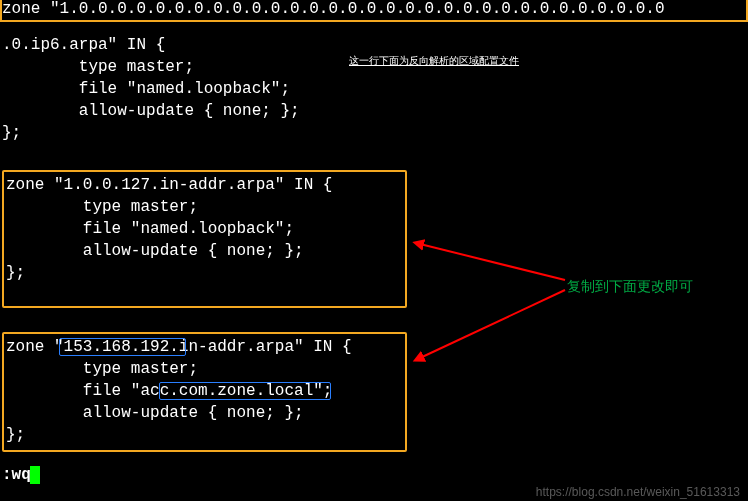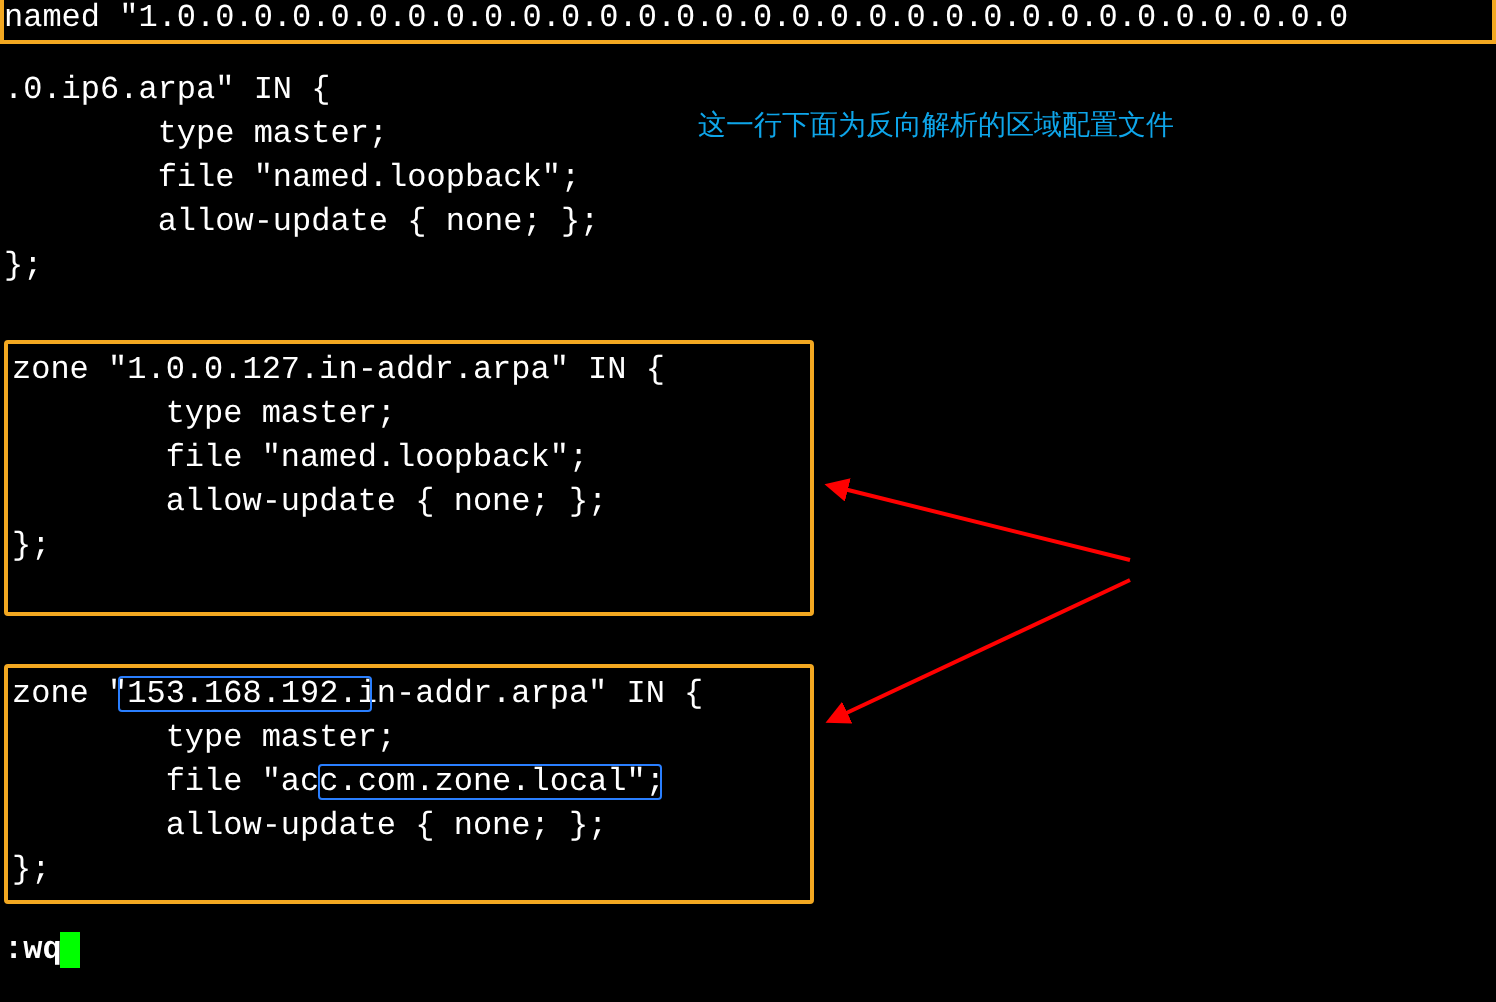--- a/index.html
+++ b/index.html
@@ -34,24 +34,25 @@
   .l-ip6a    { position: absolute; left: 2px; top: 36px;  white-space: pre; }
   .l-ip6b    { position: absolute; left: 2px; top: 58px;  white-space: pre; }
   .l-ip6c    { position: absolute; left: 2px; top: 80px;  white-space: pre; }
   .l-ip6d    { position: absolute; left: 2px; top: 102px; white-space: pre; }
   .l-ip6e    { position: absolute; left: 2px; top: 124px; white-space: pre; }
   
   .note1 {
     position: absolute;
     left: 349px;
     top: 54px;
-    color: #0ea5e9;
+    color: #ffffff;
     font-family: "Microsoft YaHei", sans-serif;
-    font-size: 14px;
+    font-size: 10px;
     white-space: pre;
+    text-decoration: underline;
   }
   
   
   .mid-border {
     position: absolute;
     left: 2px;
     top: 170px;
     width: 405px;
     height: 138px;
     border: 2px solid #f3a821;
@@ -147,21 +148,21 @@
     width: 748px; height: 501px;
     pointer-events: none;
   }
 </style>
 </head>
 <body>
 
 <div class="screen">
 
   <div class="top-border"></div>
-  <div class="l-topzone">named "1.0.0.0.0.0.0.0.0.0.0.0.0.0.0.0.0.0.0.0.0.0.0.0.0.0.0.0.0.0.0.0</div>
+  <div class="l-topzone">zone "1.0.0.0.0.0.0.0.0.0.0.0.0.0.0.0.0.0.0.0.0.0.0.0.0.0.0.0.0.0.0.0</div>
   <div class="l-ip6a">.0.ip6.arpa" IN {</div>
   <div class="l-ip6b">        type master;</div>
   <div class="l-ip6c">        file "named.loopback";</div>
   <div class="l-ip6d">        allow-update { none; };</div>
   <div class="l-ip6e">};</div>
 
   <div class="note1">这一行下面为反向解析的区域配置文件</div>
 
   <div class="mid-border"></div>
   <div class="l-ma">zone "1.0.0.127.in-addr.arpa" IN {</div>
@@ -173,27 +174,29 @@
   <div class="bot-border"></div>
   <div class="l-ba">zone "153.168.192.in-addr.arpa" IN {</div>
   <div class="l-bb">        type master;</div>
   <div class="l-bc">        file "acc.com.zone.local";</div>
   <div class="l-bd">        allow-update { none; };</div>
   <div class="l-be">};</div>
 
   <div class="blue1" title="153.168.192."></div>
   <div class="blue2" title="acc.com.zone.local"></div>
 
+  <div class="note2">复制到下面更改即可</div>
 
   <svg class="arrows">
     <defs>
       <marker id="ah" markerWidth="10" markerHeight="10" refX="2" refY="3" orient="auto">
         <path d="M0,0 L6,3 L0,6 Z" fill="#ff0000"></path>
       </marker>
     </defs>
     <line x1="565" y1="280" x2="420" y2="244" stroke="#ff0000" stroke-width="2" marker-end="url(#ah)"></line>
     <line x1="565" y1="290" x2="420" y2="358" stroke="#ff0000" stroke-width="2" marker-end="url(#ah)"></line>
   </svg>
 
   <div class="l-wq">:wq</div>
   <div class="cursor"></div>
 
+  <div class="watermark">https://blog.csdn.net/weixin_51613313</div>
 </div>
 
 </body></html>

